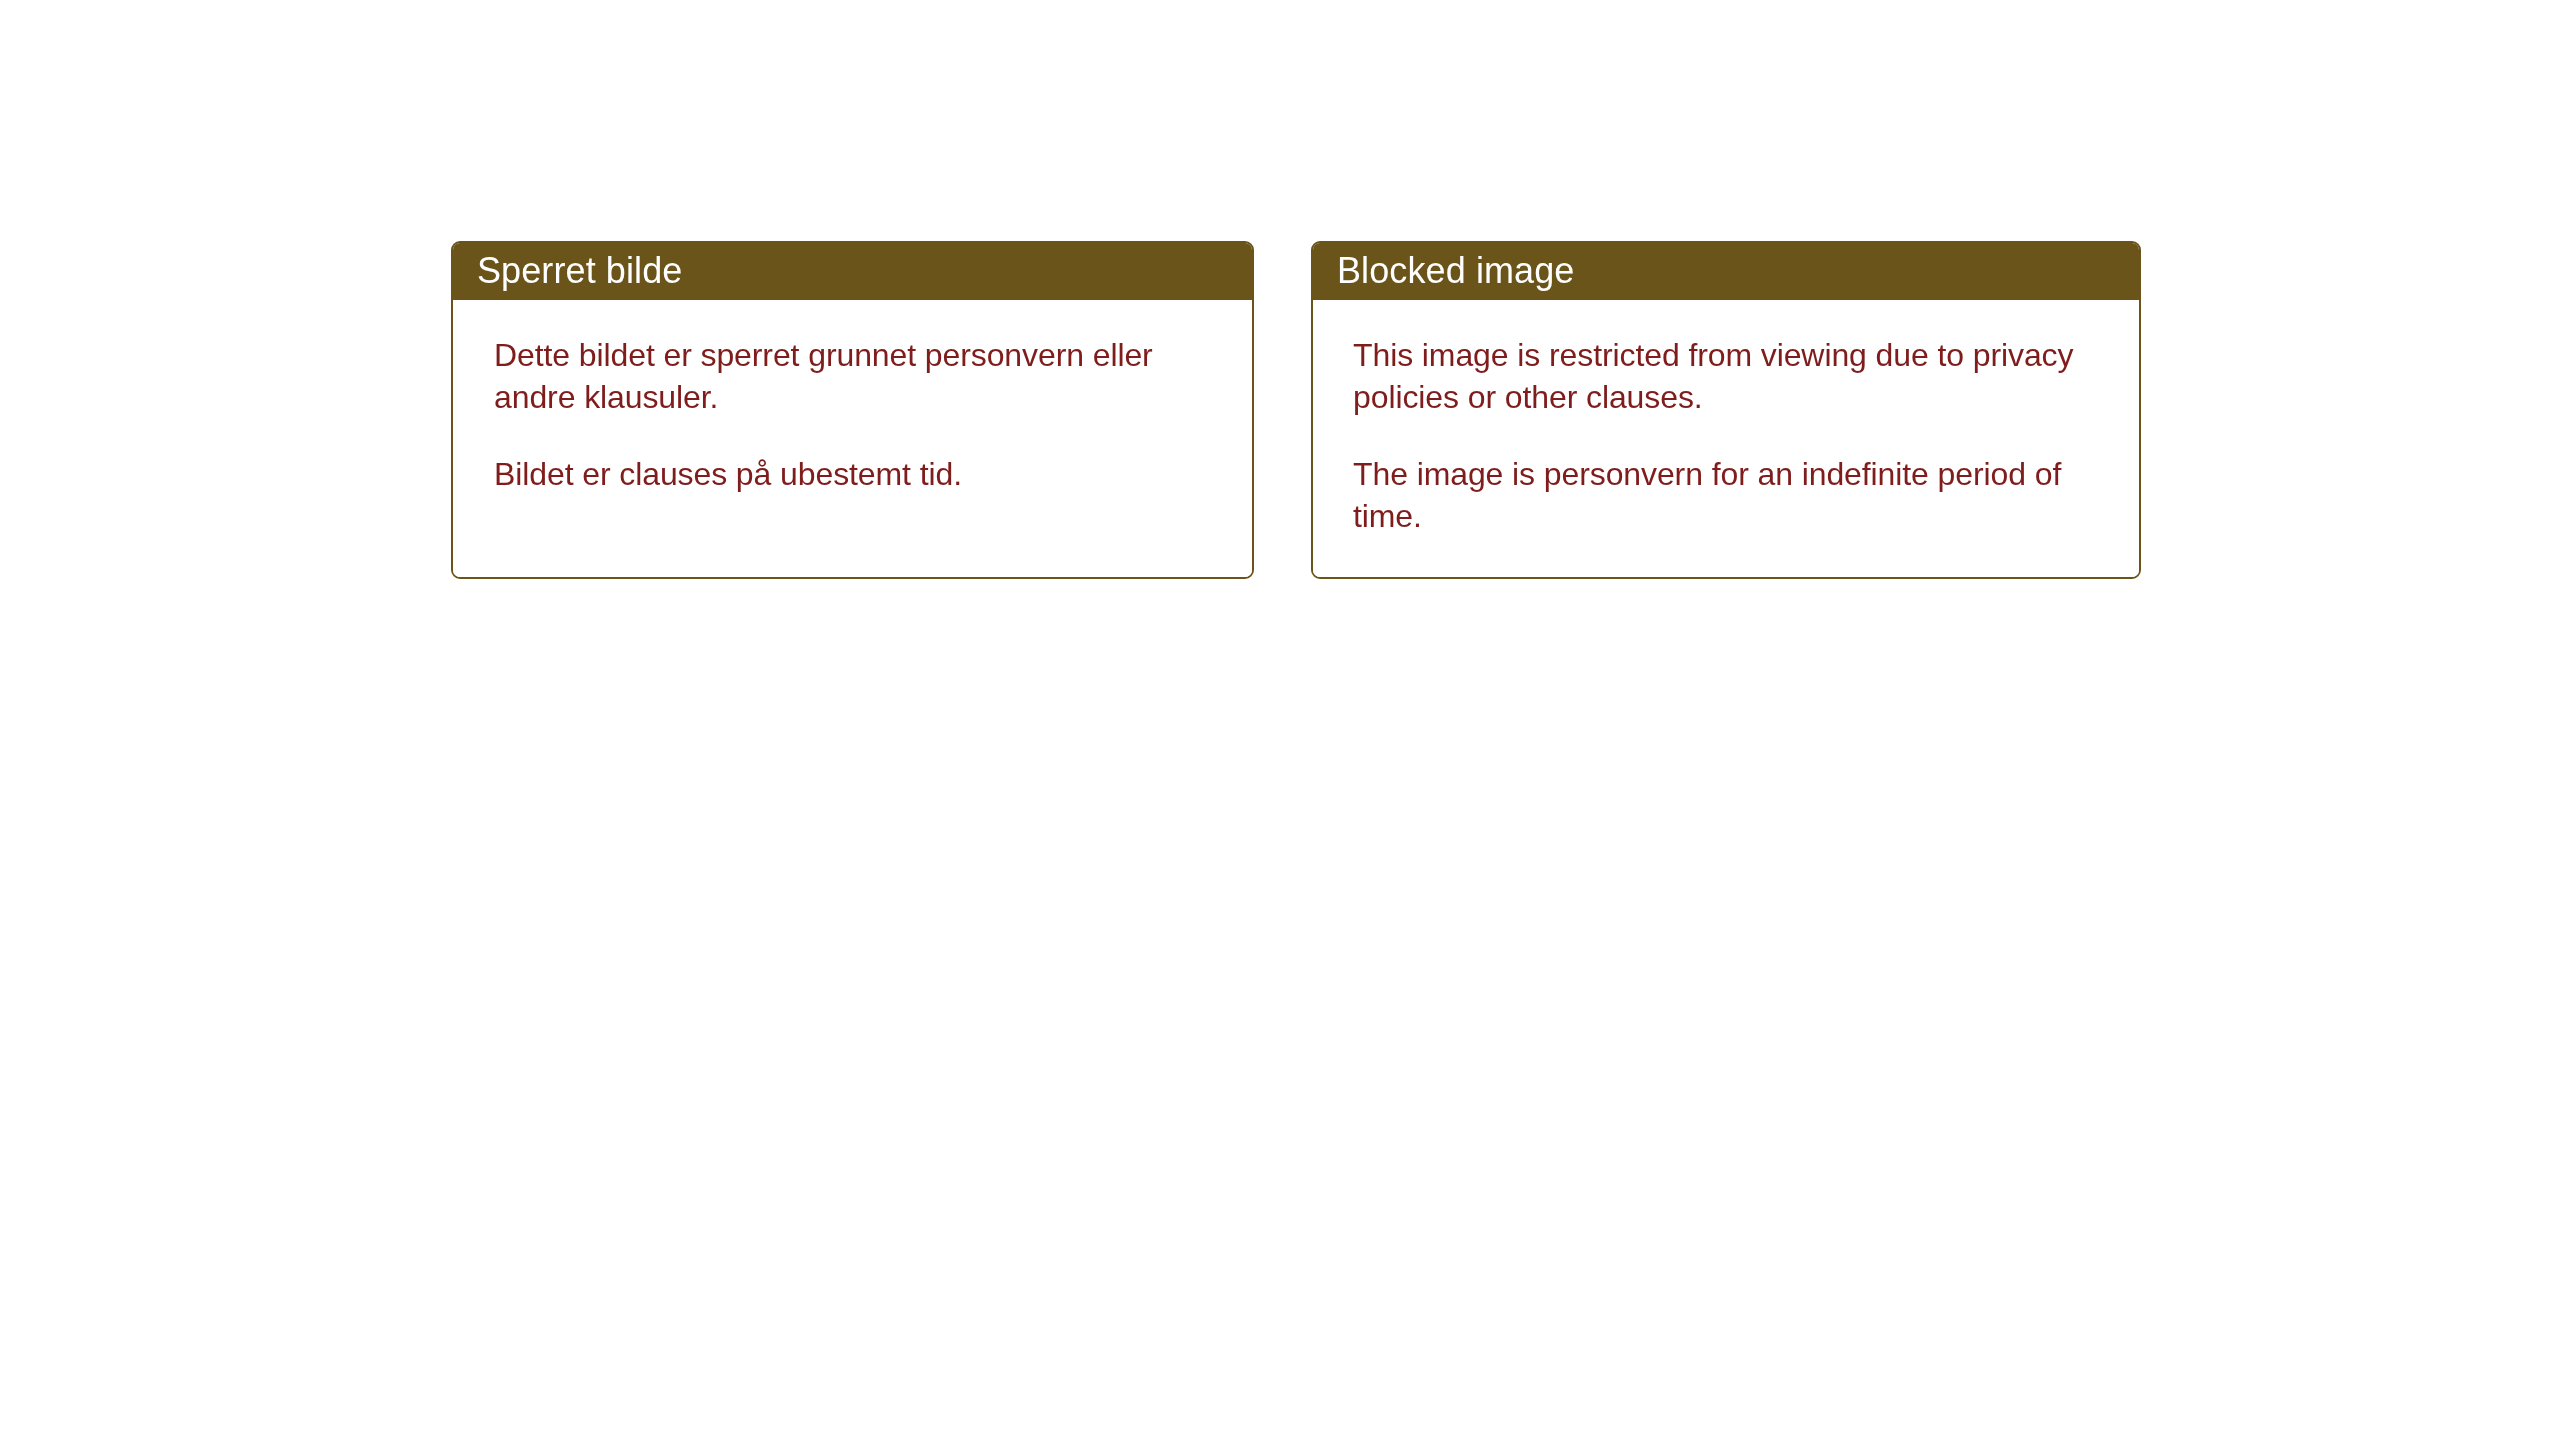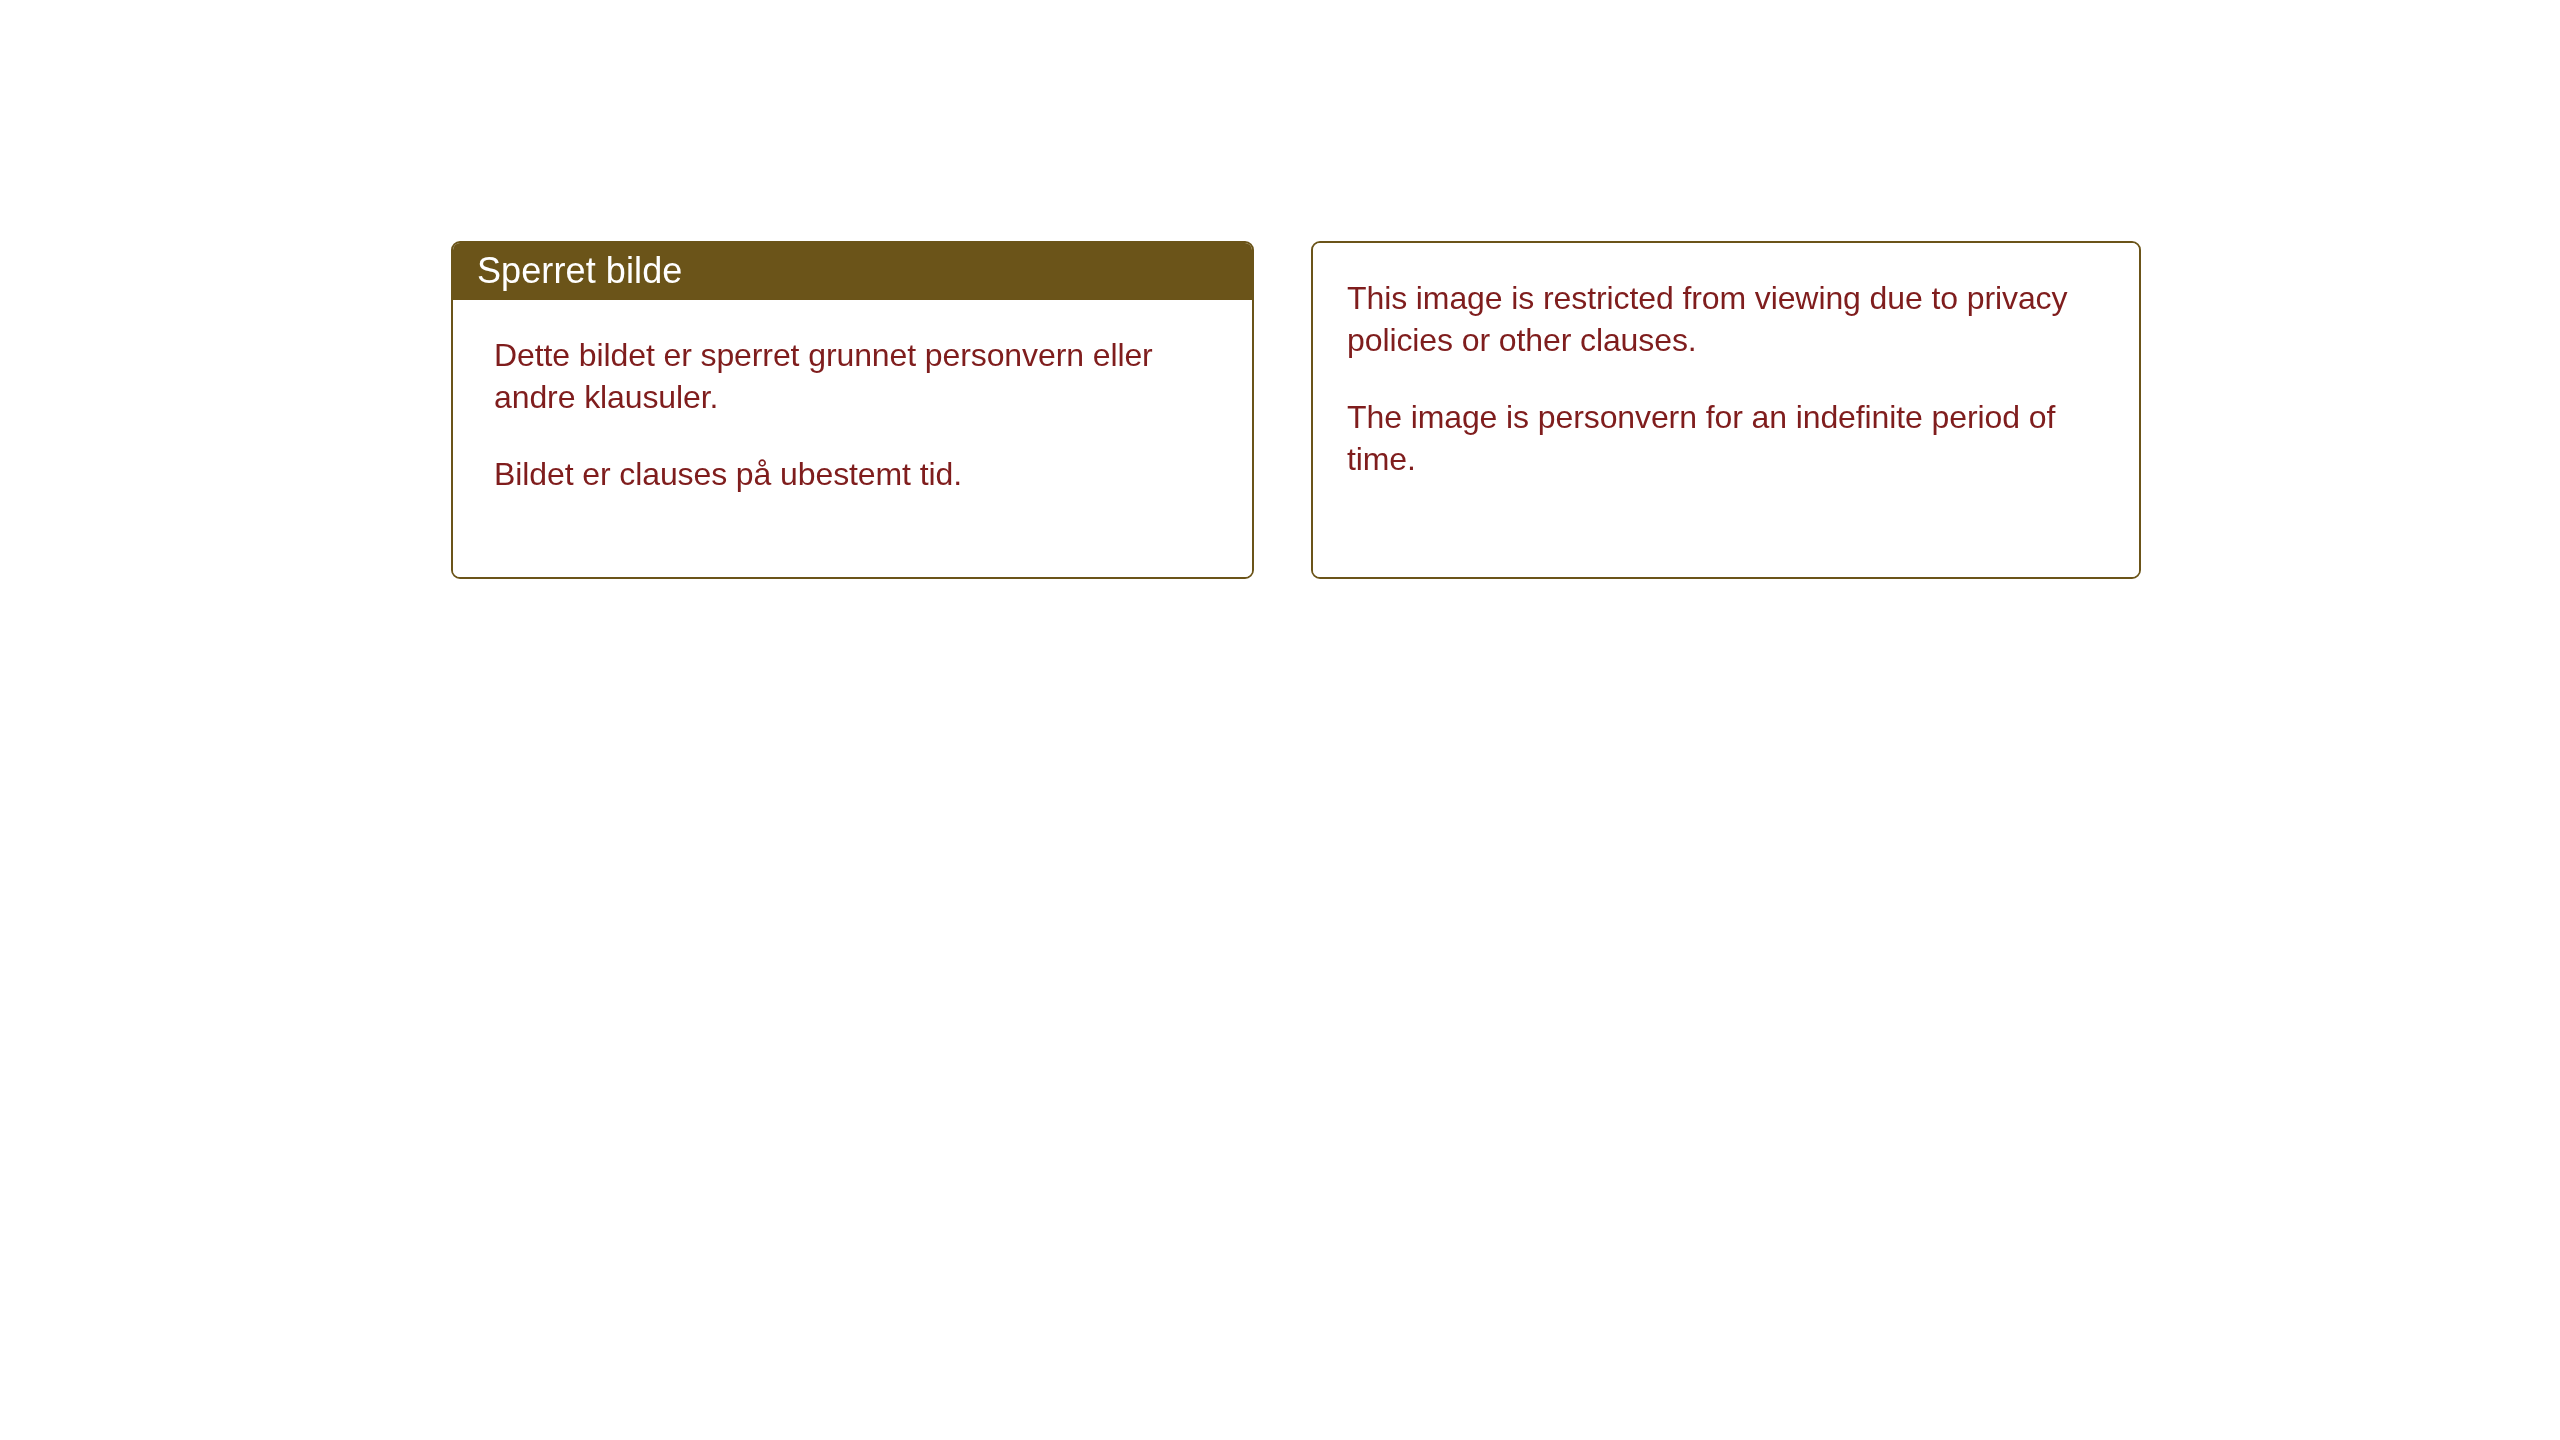--- a/index.html
+++ b/index.html
@@ -86,21 +86,21 @@
     line-height: 1.30;
     margin: 13px;
     letter-spacing: -0.1px;
   }
 
   .card-paragraph + .card-paragraph {
     margin-top: 36px;
   }
 
   .card--en .card-body {
-    padding-left: 21px;
+    padding-left: 27px;
     padding-right: 24px;
   }
 </style>
 </head>
 <body>
 
 <div class="page">
 
   <div class="card-row">
 
@@ -108,20 +108,23 @@
       <div class="card-header">
         <h2 class="card-title">Sperret bilde</h2>
       </div>
       <div class="card-body">
         <p class="card-paragraph">Dette bildet er sperret grunnet personvern eller andre klausuler.</p>
         <p class="card-paragraph">Bildet er clauses på ubestemt tid.</p>
       </div>
     </section>
 
     <section class="card card--en">
+      <div class="card-header">
+        <h2 class="card-title">Blocked image</h2>
+      </div>
       <div class="card-body">
         <p class="card-paragraph">This image is restricted from viewing due to privacy policies or other clauses.</p>
         <p class="card-paragraph">The image is personvern for an indefinite period of time.</p>
       </div>
     </section>
 
   </div>
 </div>
 
 </body></html>

